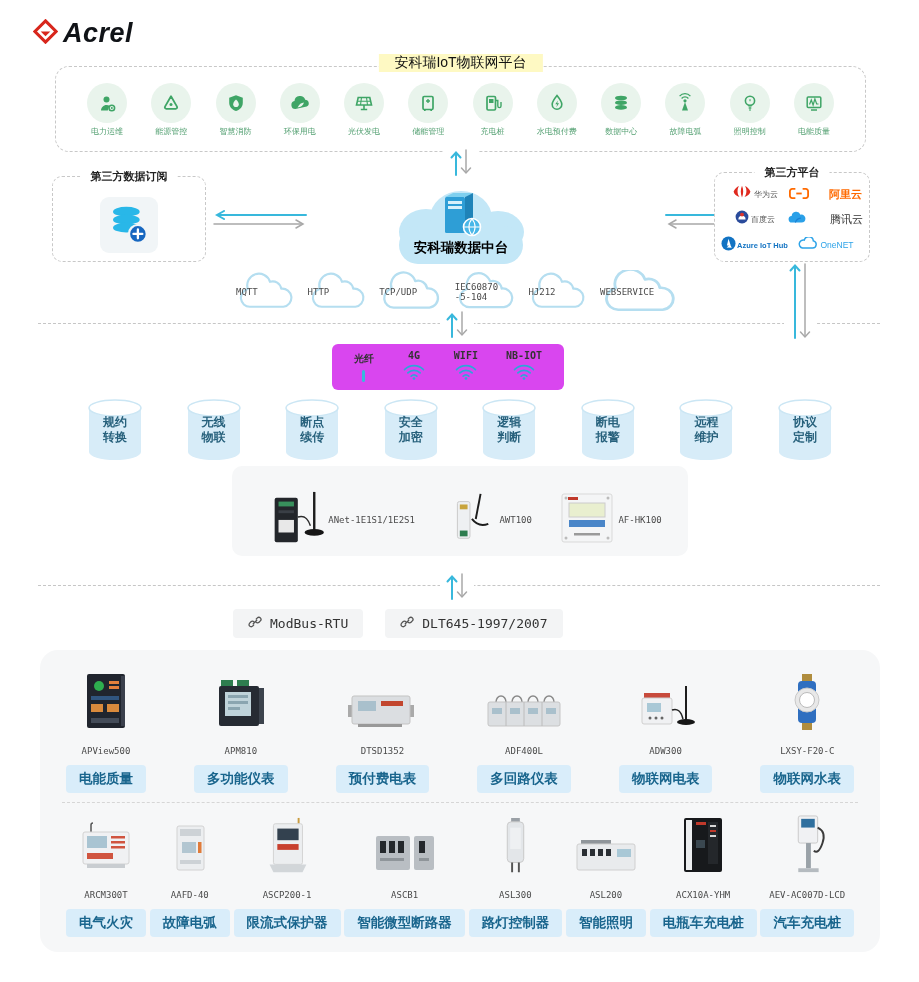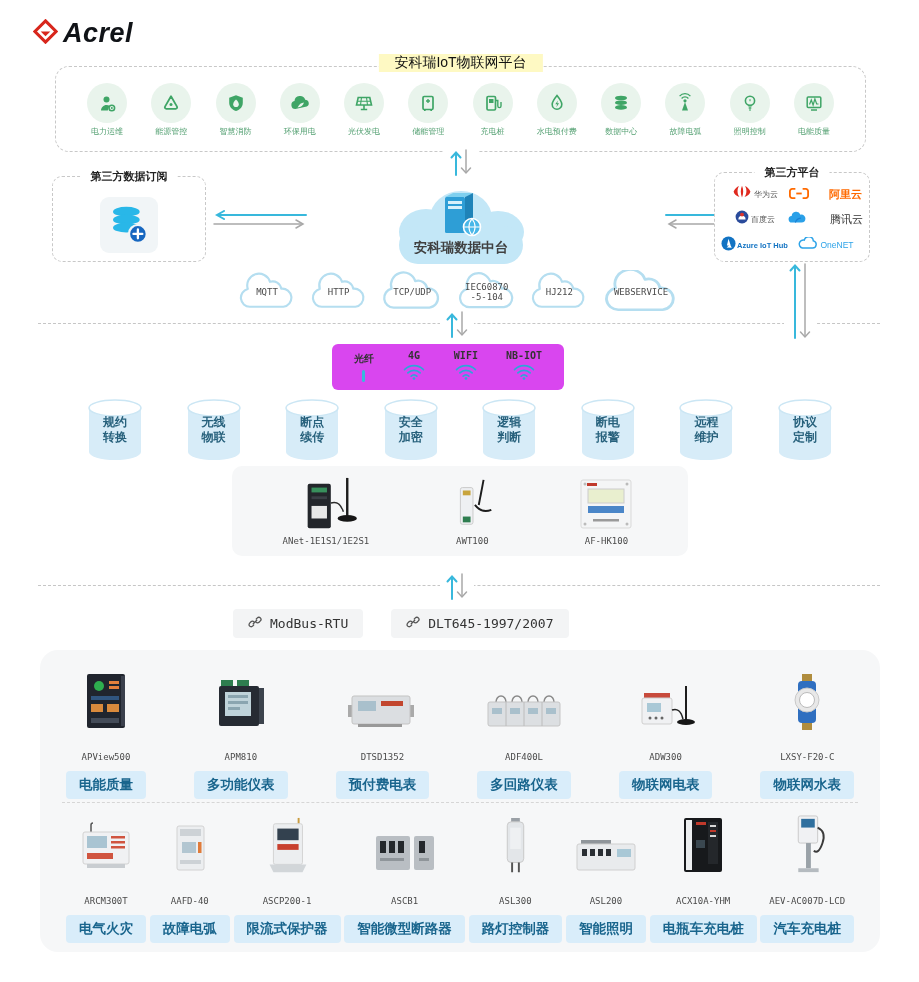--- a/index.html
+++ b/index.html
@@ -25,56 +25,56 @@
 .providers{position:absolute;inset:10px 6px 4px;display:grid;grid-template-columns:1fr 1fr;row-gap:2px}
 .prov{display:flex;align-items:center;justify-content:center;gap:20px}
 .prov.col{flex-direction:row;gap:1px}
 .prov-label{font-size:8px;color:#555;white-space:nowrap}
 .ali-label{color:#ff6a00;font-weight:bold;font-size:11px}
 .tencent-label{color:#333;font-size:11px}
 .azure-label{color:#1273c3;font-weight:bold;font-size:7.5px}
 .onenet-label{color:#2da3e8;font-size:8.5px}
 
 .main-cloud{position:absolute;left:388px;top:180px;width:146px;height:92px}
-.cloud-label{position:absolute;left:0;right:0;bottom:15px;text-align:center;font-size:13.5px;font-weight:600;color:#404040}
+.cloud-label{position:absolute;left:0;right:0;bottom:15px;text-align:center;font-size:13.5px;font-weight:600;color:#000000}
 
 .pclouds{position:absolute;left:236px;top:270px;width:446px;display:flex;justify-content:space-between;align-items:flex-start}
 .pcloud{position:relative;height:46px}
 .pcloud svg{width:100%;height:100%;display:block}
-.pcloud-label{position:absolute;left:0;right:0;top:17px;text-align:center;font-family:"DejaVu Sans Mono",monospace;font-size:9px;color:#4a4a4a;line-height:1.15}
+.pcloud-label{position:absolute;left:0;right:0;top:17px;font-family:"DejaVu Sans Mono",monospace;font-size:9px;color:#4a4a4a;line-height:1.15}
 .pcloud-label.two{top:12px}
 
 .divider{position:absolute;border-top:1px dashed #c6c6c6;height:0}
 .apair{position:absolute;background:#fff;padding:0 5px}
 
 .conn-box{position:absolute;left:332px;top:344px;width:232px;height:46px;background:#d946ef;border-radius:6px;display:flex;align-items:center;justify-content:space-around;padding:0 8px}
 .conn{display:flex;flex-direction:column;align-items:center;gap:2px}
 .conn-label{font-size:10px;font-weight:bold;color:#333;font-family:"DejaVu Sans Mono",monospace}
 .fiber-bar{width:3px;height:12px;border-radius:2px;background:#38b8dc;margin-top:2px}
 
 .cyl-row{position:absolute;left:88px;top:398px;width:744px;display:flex;justify-content:space-between}
 .cyl{position:relative;width:54px;height:64px}
 .cyl-text{position:absolute;top:17px;left:0;right:0;text-align:center;font-size:12px;font-weight:bold;color:#27617c;line-height:15px}
 
 .gw-box{position:absolute;left:232px;top:466px;width:456px;height:90px;background:#f6f7f8;border-radius:10px;display:flex;justify-content:space-around;align-items:flex-end;padding:8px 14px 10px}
-.gw{display:flex;flex-direction:column;align-items:center}
+.gw{display:flex;flex-direction:row;align-items:center}
 .gw-model{font-family:"DejaVu Sans Mono",monospace;font-size:9px;color:#4a4a4a;margin-top:4px;white-space:nowrap}
 
-.pill-row{position:absolute;left:233px;top:609px;display:flex;gap:28px}
+.pill-row{position:absolute;left:233px;top:609px;display:flex;gap:22px}
 .pill{display:flex;align-items:center;gap:8px;background:#f3f4f5;border-radius:4px;padding:6px 15px;font-family:"DejaVu Sans Mono",monospace;font-size:13px;color:#333;white-space:nowrap}
 
 .products-box{position:absolute;left:40px;top:650px;width:840px;height:302px;background:#f6f7f8;border-radius:18px}
 .prow{position:absolute;left:26px;right:26px;display:flex;justify-content:space-between}
 .prow1{top:16px}
 .prow2{top:164px}
 .psep{position:absolute;left:22px;right:22px;top:152px;border-top:1px dashed #d6d6d6}
 .product{display:flex;flex-direction:column;align-items:center}
 .pimg{height:66px;display:flex;align-items:flex-end;justify-content:center}
 .pimg2{height:62px}
-.pmodel{font-family:"DejaVu Sans Mono",monospace;font-size:9px;color:#4a4a4a;margin:20px 0 9px;white-space:nowrap}
+.pmodel{font-family:"DejaVu Sans Mono",monospace;font-size:9px;color:#4a4a4a;margin:14px 0 9px;white-space:nowrap}
 .pcat{background:#d9edfa;color:#19658d;font-weight:bold;font-size:13.5px;padding:5px 13px;border-radius:4px;white-space:nowrap}
 </style>
 </head>
 <body>
 
 <div class="canvas">
 
   <div class="logo">
     <span><svg width="25" height="25" viewBox="0 0 26 26">
           <path d="M13 2 24 13 13 24 2 13z" fill="none" stroke="#d8261c" stroke-width="3.2"></path>

